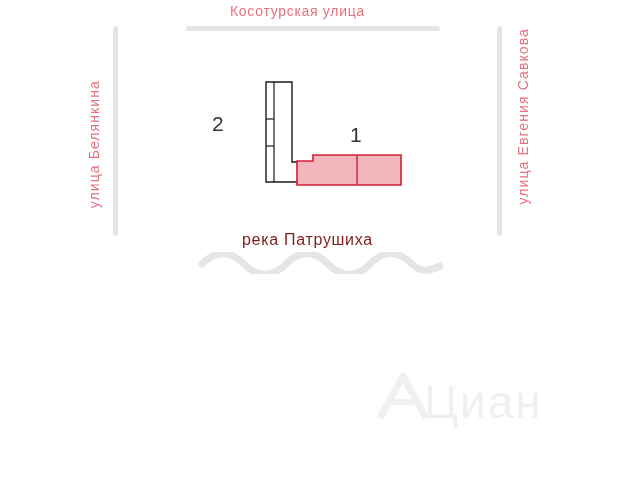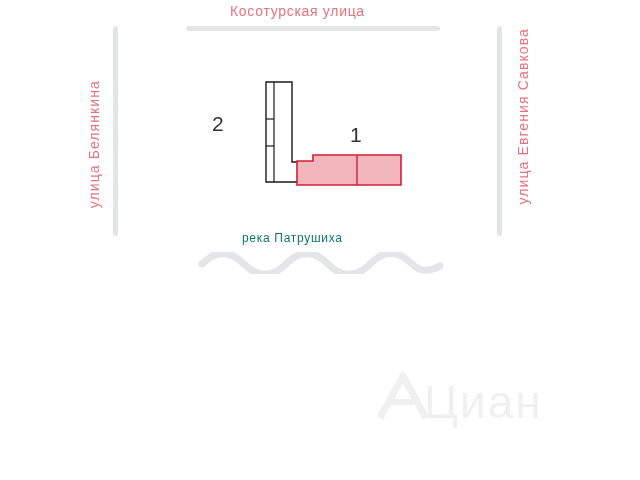--- a/index.html
+++ b/index.html
@@ -57,22 +57,22 @@
   
   .plot-number {
     position: absolute;
     color: #333333;
     font-size: 21px;
   }
 
   
   .river-label {
     position: absolute;
-    color: #0f766e;
-    font-size: 12px;
+    color: #7f1d1d;
+    font-size: 16px;
     letter-spacing: 0.7px;
     white-space: nowrap;
   }
   .river-wave {
     position: absolute;
   }
 
   
   .watermark {
     position: absolute;

